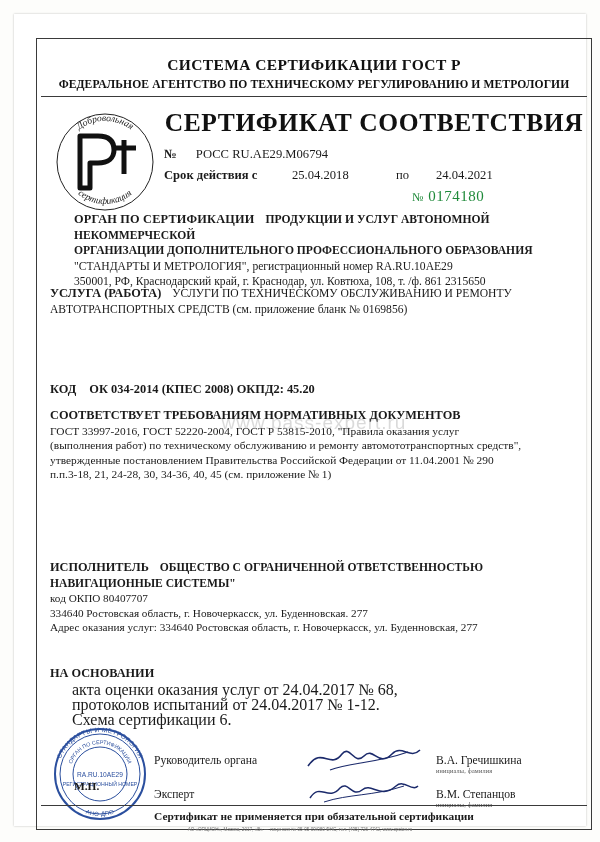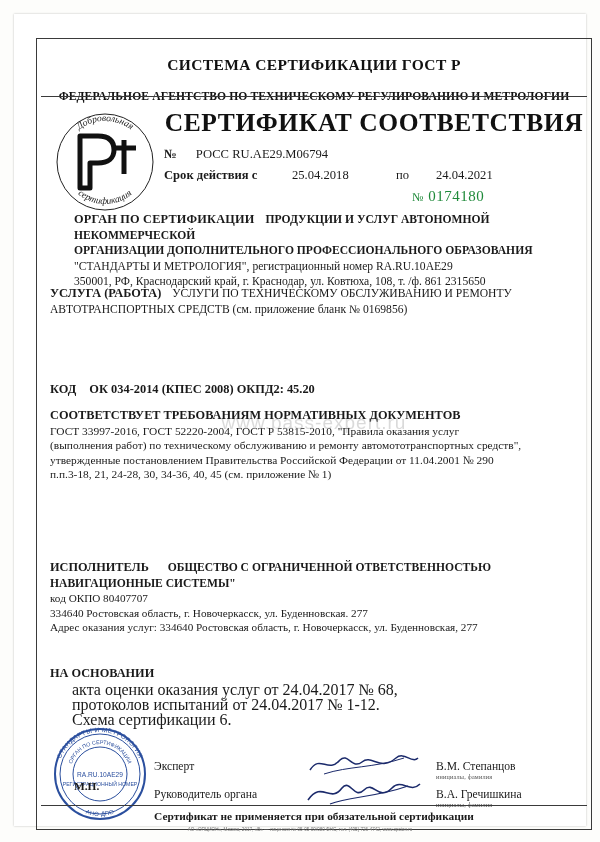--- a/index.html
+++ b/index.html
@@ -42,21 +42,21 @@
     left: 30px; top: 42px;
     width: 540px;
     text-align: center;
     font-size: 15.5px;
     letter-spacing: 0.4px;
     font-weight: bold;
     color: #111;
   }
   .hdr2 {
     position: absolute;
-    left: 30px; top: 76px;
+    left: 30px; top: 64px;
     width: 540px;
     text-align: center;
     font-size: 11.6px;
     font-weight: bold;
     letter-spacing: 0.1px;
     color: #111;
   }
   .hdr-rule {
     position: absolute;
     left: 27px; top: 82px;
@@ -297,21 +297,21 @@
       <div class="body">(выполнения работ) по техническому обслуживанию и ремонту автомототранспортных средств",</div>
       <div class="body">утвержденные постановлением  Правительства Российской Федерации от 11.04.2001 № 290</div>
       <div class="body">п.п.3-18, 21, 24-28, 30, 34-36, 40, 45 (см. приложение № 1)</div>
     </div>
 
     <div class="watermark">www.pass-expert.ru</div>
 
     <div class="sec s-exec">
       <div class="l1">
         <span class="cap big-caps">ИСПОЛНИТЕЛЬ</span>
-        <span class="strong-caps" style="margin-left:16px">ОБЩЕСТВО С ОГРАНИЧЕННОЙ ОТВЕТСТВЕННОСТЬЮ</span>
+        <span class="strong-caps" style="margin-left:8px">ОБЩЕСТВО С ОГРАНИЧЕННОЙ ОТВЕТСТВЕННОСТЬЮ</span>
       </div>
       <div class="strong-caps">НАВИГАЦИОННЫЕ СИСТЕМЫ"</div>
       <div class="small">код ОКПО 80407707</div>
       <div class="small">334640 Ростовская область, г. Новочеркасск, ул. Буденновская. 277</div>
       <div class="small">Адрес оказания услуг: 334640 Ростовская область, г. Новочеркасск, ул. Буденновская, 277</div>
     </div>
 
     <div class="sec s-basis">
       <div class="cap big-caps">НА ОСНОВАНИИ</div>
       <div class="body">акта оценки оказания услуг от 24.04.2017 № 68,</div>
@@ -337,38 +337,38 @@
         </text>
         <text font-family="Liberation Sans, sans-serif" font-size="5.4" fill="#2b4f9e">
           <textPath href="#sInner" startOffset="50%" text-anchor="middle">ОРГАН ПО СЕРТИФИКАЦИИ</textPath>
         </text>
         <text x="52" y="55" font-family="Liberation Sans, sans-serif" font-size="6.6" fill="#2b4f9e" text-anchor="middle">RA.RU.10AE29</text>
         <text x="52" y="64" font-family="Liberation Sans, sans-serif" font-size="5.2" fill="#2b4f9e" text-anchor="middle">РЕГИСТРАЦИОННЫЙ НОМЕР</text>
       </svg>
     </div>
 
     <div class="sig-block">
+      <div class="sig-row">
+        <span class="role">Руководитель органа</span>
+        <svg class="sig-scribble" width="120" height="30" viewBox="0 0 120 30" xmlns="http://www.w3.org/2000/svg">
+          <path d="M4 22 C18 2, 26 26, 38 10 C46 0, 50 22, 60 12 C70 2, 74 24, 88 10 C98 0, 106 16, 116 6" fill="none" stroke="#1b2a6b" stroke-width="1.6"></path>
+          <path d="M26 26 C46 18, 70 20, 104 8" fill="none" stroke="#1b2a6b" stroke-width="1.1"></path>
+        </svg>
+        <span class="name">В.А. Гречишкина</span>
+        <span class="sub">инициалы, фамилия</span>
+      </div>
       <div class="sig-row" style="margin-top:6px">
         <span class="role">Эксперт</span>
         <svg class="sig-scribble" width="120" height="28" viewBox="0 0 120 28" xmlns="http://www.w3.org/2000/svg">
           <path d="M6 20 C16 4, 24 24, 36 10 C44 2, 48 20, 58 12 C68 4, 76 22, 92 8 C100 1, 108 14, 114 8" fill="none" stroke="#1b2a6b" stroke-width="1.5"></path>
           <path d="M20 24 C44 16, 70 18, 100 8" fill="none" stroke="#1b2a6b" stroke-width="1"></path>
         </svg>
         <span class="name">В.М. Степанцов</span>
         <span class="sub">инициалы, фамилия</span>
       </div>
-      <div class="sig-row">
-        <span class="role">Руководитель органа</span>
-        <svg class="sig-scribble" width="120" height="30" viewBox="0 0 120 30" xmlns="http://www.w3.org/2000/svg">
-          <path d="M4 22 C18 2, 26 26, 38 10 C46 0, 50 22, 60 12 C70 2, 74 24, 88 10 C98 0, 106 16, 116 6" fill="none" stroke="#1b2a6b" stroke-width="1.6"></path>
-          <path d="M26 26 C46 18, 70 20, 104 8" fill="none" stroke="#1b2a6b" stroke-width="1.1"></path>
-        </svg>
-        <span class="name">В.А. Гречишкина</span>
-        <span class="sub">инициалы, фамилия</span>
-      </div>
     </div>
 
     <div class="mp">М.П.</div>
 
     <div class="footnote-rule"></div>
     <div class="footnote">Сертификат не применяется при обязательной сертификации</div>
   </div>
 
   <div class="printer-line">АО «ОПЦИОН», Москва, 2017, «В» — лицензия № 05-05-09/080 ФНС, тел. (495) 726-4742, www.opcion.ru</div>
 </div>

